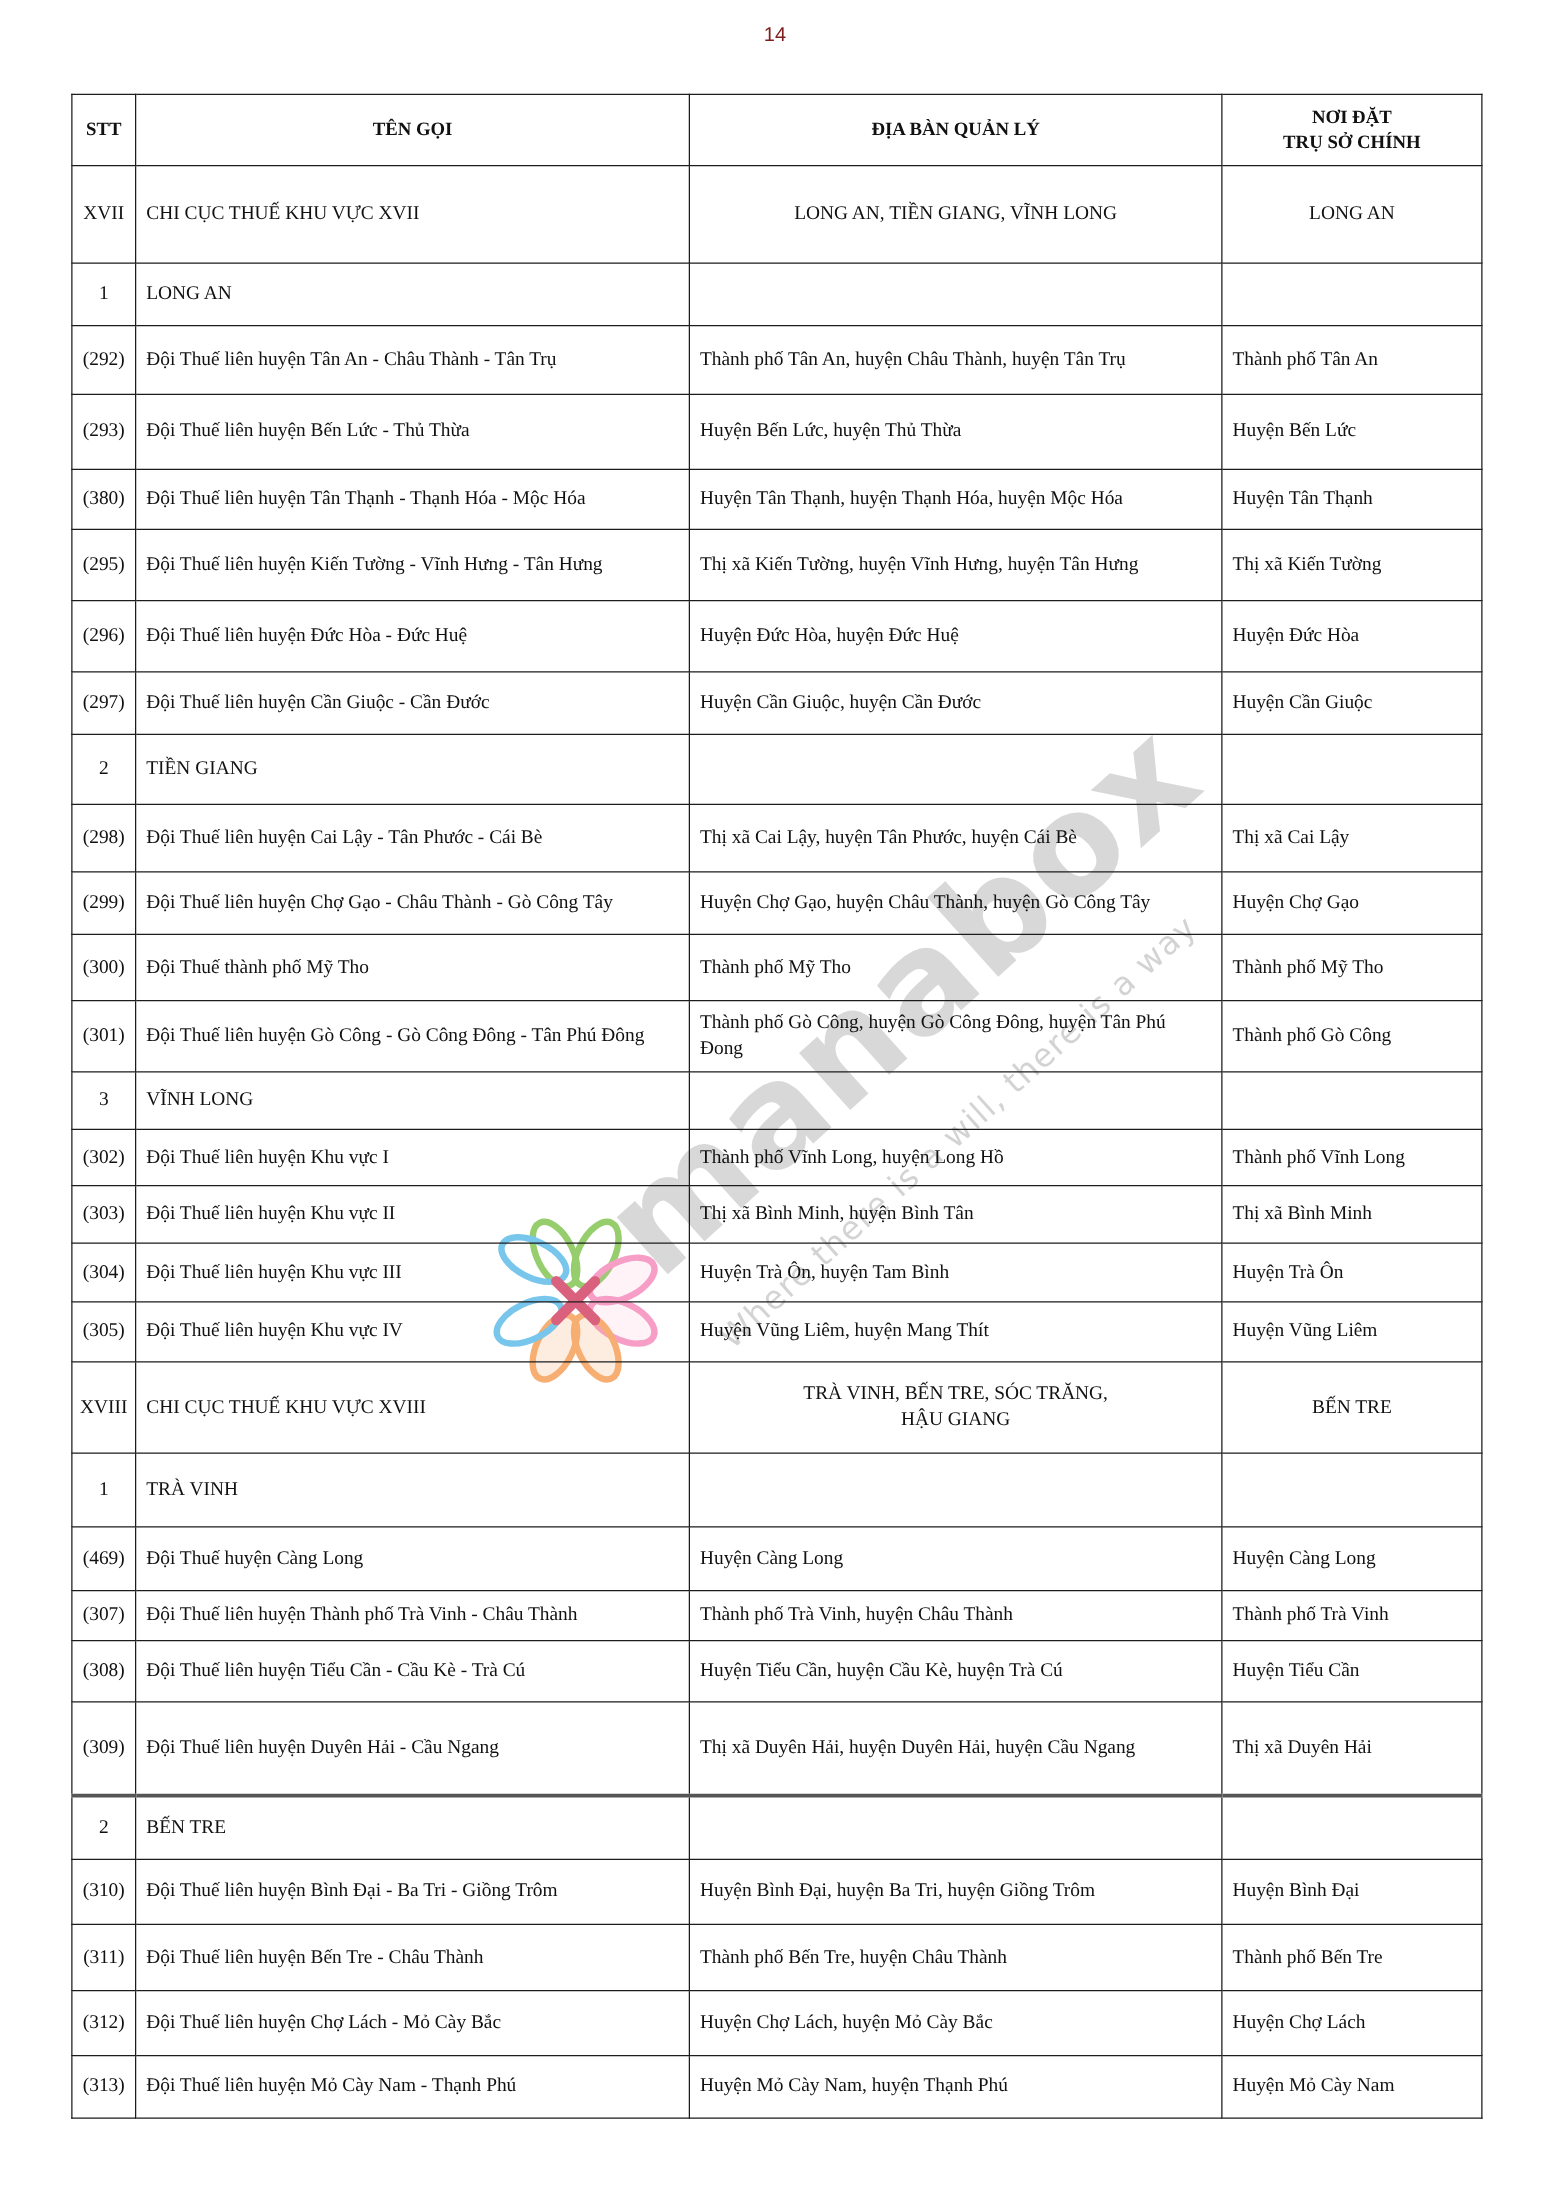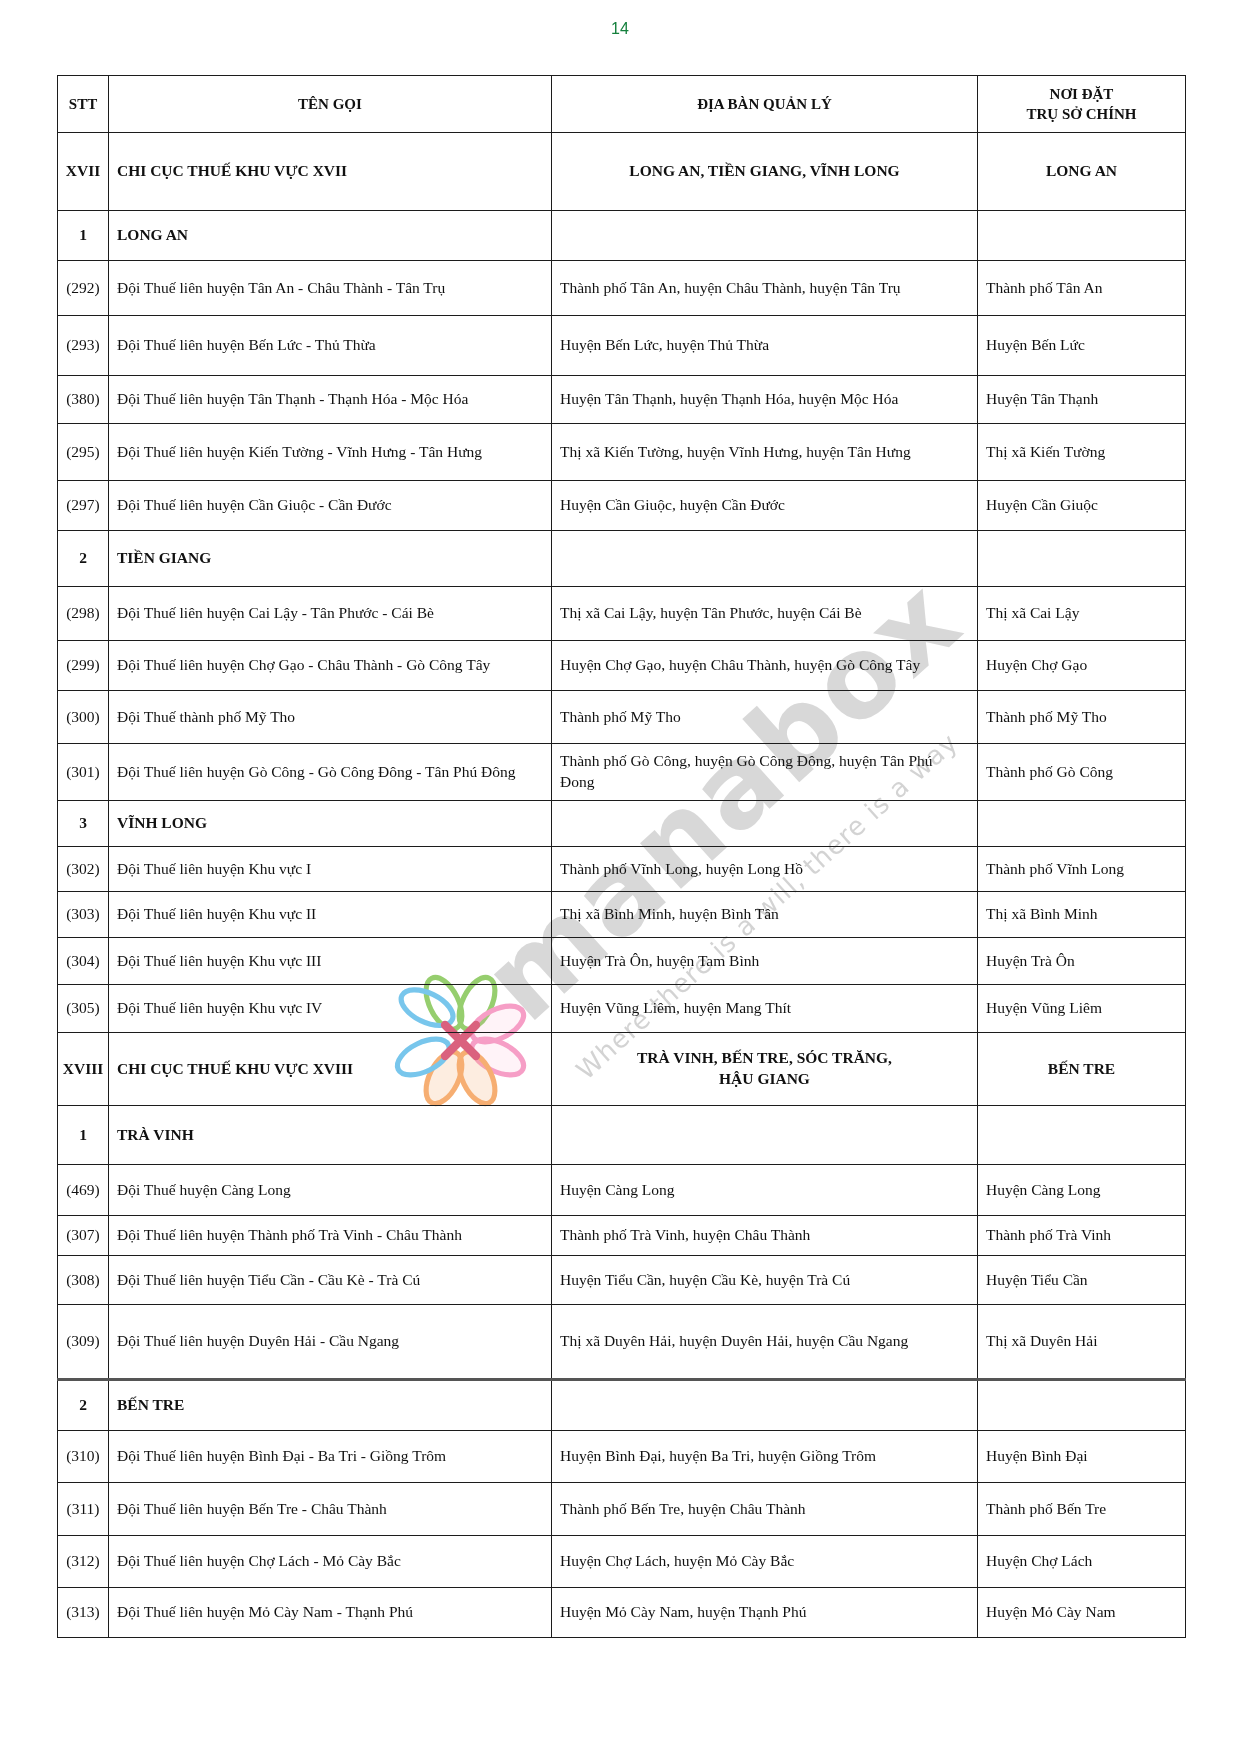--- a/index.html
+++ b/index.html
@@ -8,21 +8,21 @@
     background:#ffffff;
     position:relative;
     overflow:hidden;
     font-family:"Liberation Serif", serif;
     color:#111;
   }
   .page-number{
     position:absolute;top:20px;left:0;right:0;
     text-align:center;
     font-family:"Liberation Sans", sans-serif;
-    font-size:16px;color:#15803d;
+    font-size:16px;color:#7f1d1d;
   }
   
   .watermark{position:absolute;inset:0;z-index:0;pointer-events:none;}
   .wm-brand{
     position:absolute;left:430px;top:745px;width:560px;
     text-align:center;
     transform:rotate(-42deg);
     font-family:"DejaVu Sans", sans-serif;
     font-weight:bold;font-size:112px;letter-spacing:2px;
     color:rgba(163,163,163,0.42);
@@ -51,21 +51,21 @@
     font-size:15.5px;
     line-height:1.35;
     white-space:pre-line;
     overflow:hidden;
   }
   .doc-table thead th{
     font-weight:bold;text-align:center;font-size:15px;height:52px;padding:2px 4px;
   }
   .doc-table td{text-align:left;}
   .doc-table td:first-child{text-align:center;padding:3px 2px;}
-  tr.row-region-main td,tr.row-region-sub td{font-weight:bold;}
+  tr.row-region-main td,tr.row-region-sub td{font-weight:normal;}
   tr.row-region-main td:nth-child(3),
   tr.row-region-main td:nth-child(4){text-align:center;}
   tr.thick-bottom td{border-bottom-width:3px;border-bottom-color:#555;}
 </style>
 </head>
 <body>
 
 <div class="watermark">
   <div class="wm-brand">manabox</div>
   <div class="wm-tagline">Where there is a will, there is a way</div>
@@ -146,20 +146,26 @@
         <td>Đội Thuế liên huyện Tân Thạnh - Thạnh Hóa - Mộc Hóa</td>
         <td>Huyện Tân Thạnh, huyện Thạnh Hóa, huyện Mộc Hóa</td>
         <td>Huyện Tân Thạnh</td>
       </tr>
       <tr class="row-detail" style="height: 57px;">
         <td>(295)</td>
         <td>Đội Thuế liên huyện Kiến Tường - Vĩnh Hưng - Tân Hưng</td>
         <td>Thị xã Kiến Tường, huyện Vĩnh Hưng, huyện Tân Hưng</td>
         <td>Thị xã Kiến Tường</td>
       </tr>
+      <tr class="row-detail" style="height: 57px;">
+        <td>(296)</td>
+        <td>Đội Thuế liên huyện Đức Hòa - Đức Huệ</td>
+        <td>Huyện Đức Hòa, huyện Đức Huệ</td>
+        <td>Huyện Đức Hòa</td>
+      </tr>
       <tr class="row-detail" style="height: 50px;">
         <td>(297)</td>
         <td>Đội Thuế liên huyện Cần Giuộc - Cần Đước</td>
         <td>Huyện Cần Giuộc, huyện Cần Đước</td>
         <td>Huyện Cần Giuộc</td>
       </tr>
       <tr class="row-region-sub" style="height: 56px;">
         <td>2</td>
         <td>TIỀN GIANG</td>
         <td></td>

